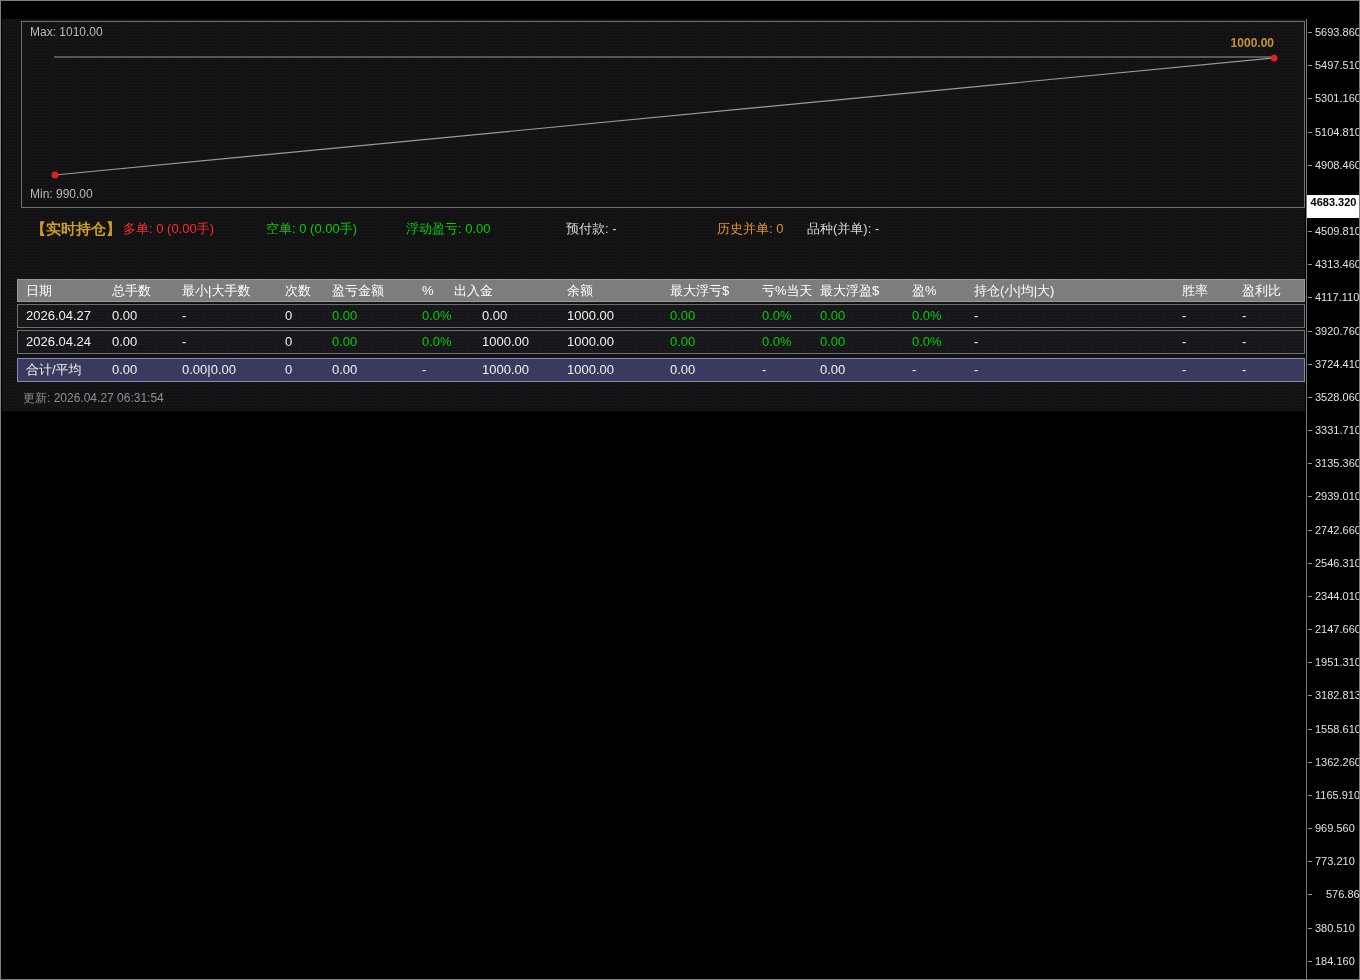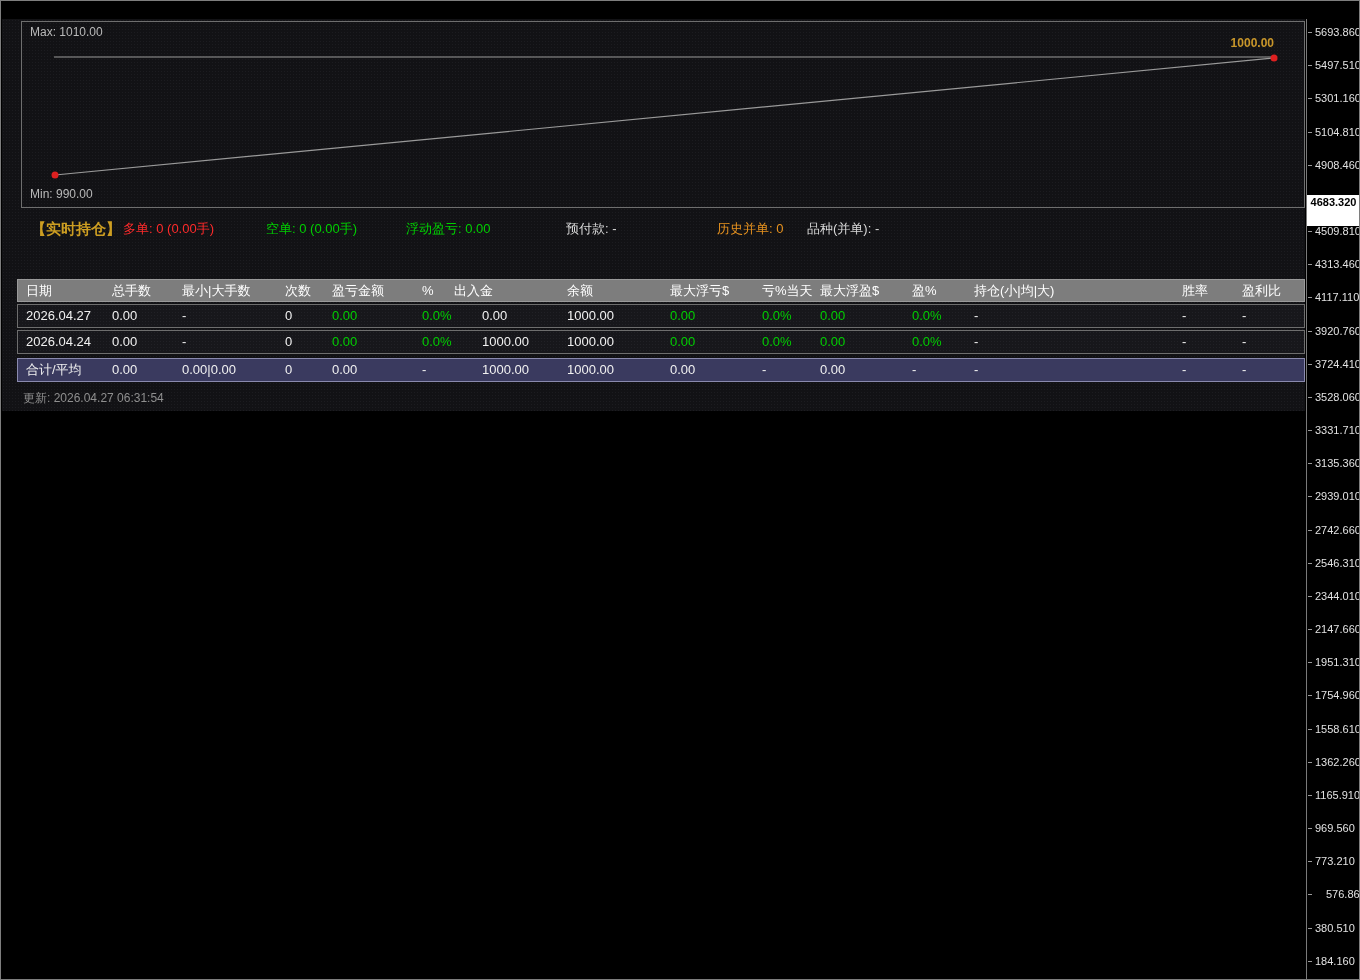--- a/index.html
+++ b/index.html
@@ -38,21 +38,21 @@
   .trow-total{background-color:#3a3a5f; border:1px solid #8a8aae;}
   .cell{position:absolute; top:0; line-height:22px; font-size:13px; white-space:nowrap;}
   .update-text{position:absolute; left:22px; top:389px; color:#8f8f8f; font-size:12px;}
   .price-axis{
     position:absolute; left:1305px; top:18px; width:54px; height:962px;
     border-left:1px solid #7a7a7a; box-sizing:border-box;
   }
   .pa-label{position:absolute; left:8px; color:#e2e2e2; font-size:11px; line-height:12px; white-space:nowrap;}
   .pa-tick{position:absolute; left:1px; width:4px; height:1px; background:#9a9a9a;}
   .price-box{
-    position:absolute; left:0; top:176px; width:53px; height:31px;
+    position:absolute; left:0; top:176px; width:53px; height:23px;
     background:#fff; color:#000; font-size:11px; line-height:15px; text-align:center; font-weight:bold;
   }
   .time-axis{
     position:absolute; left:1px; top:956px; width:1304px; height:23px;
     border-top:1px solid #7a7a7a; box-sizing:border-box;
   }
   .ta-label{position:absolute; top:5px; color:#d2d2d2; font-size:11px; white-space:nowrap;}
   .ta-tick{position:absolute; top:0; width:1px; height:3px; background:#aaa;}
   .panel-item{position:absolute; top:0; font-size:13px; white-space:nowrap;}
   .panel-hdr{font-size:15px; font-weight:bold;}
@@ -191,21 +191,21 @@
       <span class="pa-label" style="left: 8px; top: 504.55px;">2742.660</span>
       <div class="pa-tick" style="top: 510.55px;"></div>
       <span class="pa-label" style="left: 8px; top: 537.72px;">2546.310</span>
       <div class="pa-tick" style="top: 543.72px;"></div>
       <span class="pa-label" style="left: 8px; top: 570.89px;">2344.010</span>
       <div class="pa-tick" style="top: 576.89px;"></div>
       <span class="pa-label" style="left: 8px; top: 604.06px;">2147.660</span>
       <div class="pa-tick" style="top: 610.06px;"></div>
       <span class="pa-label" style="left: 8px; top: 637.23px;">1951.310</span>
       <div class="pa-tick" style="top: 643.23px;"></div>
-      <span class="pa-label" style="left: 8px; top: 670.4px;">1754.960</span>
+      <span class="pa-label" style="left: 8px; top: 670.4px;">3182.813</span>
       <div class="pa-tick" style="top: 676.4px;"></div>
       <span class="pa-label" style="left: 8px; top: 703.57px;">1558.610</span>
       <div class="pa-tick" style="top: 709.57px;"></div>
       <span class="pa-label" style="left: 8px; top: 736.74px;">1362.260</span>
       <div class="pa-tick" style="top: 742.74px;"></div>
       <span class="pa-label" style="left: 8px; top: 769.91px;">1165.910</span>
       <div class="pa-tick" style="top: 775.91px;"></div>
       <span class="pa-label" style="left: 8px; top: 803.08px;">969.560</span>
       <div class="pa-tick" style="top: 809.08px;"></div>
       <span class="pa-label" style="left: 8px; top: 836.25px;">773.210</span>

